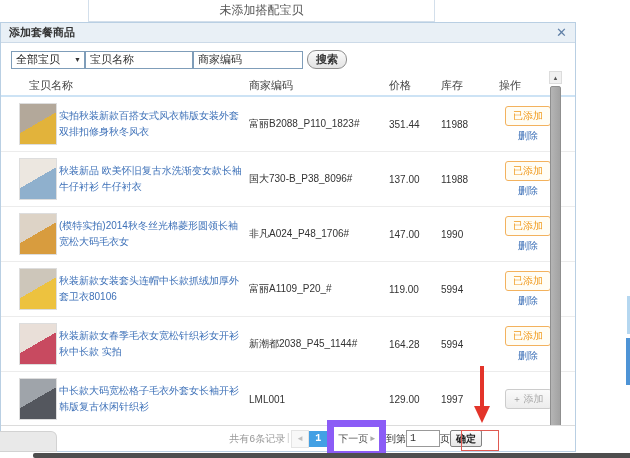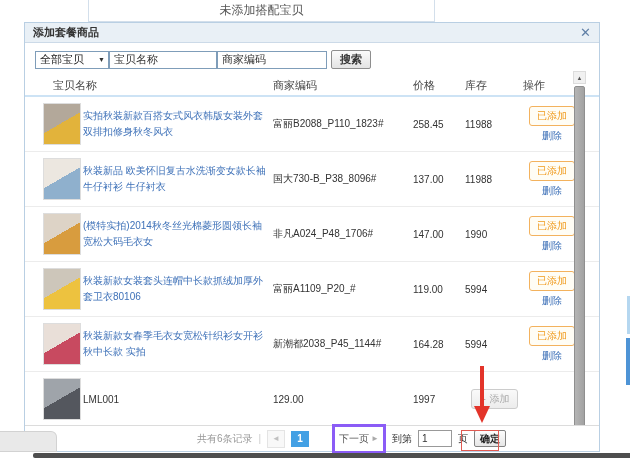--- a/index.html
+++ b/index.html
@@ -10,21 +10,21 @@
   }
   
   .top-tab{
     position:absolute;left:88px;top:-2px;width:347px;height:24px;
     background:#fff;border:1px solid #d3dfeb;box-sizing:border-box;
     display:flex;align-items:center;justify-content:center;
     font-size:12px;color:#555;
   }
   
   .dialog{
-    position:absolute;left:24px;top:22px;width:576px;height:430px;
+    position:absolute;left:0;top:22px;width:576px;height:430px;
     background:#fff;border:1px solid #b9cfe3;box-sizing:border-box;
   }
   .dlg-header{
     height:19px;background:#e9f0f6;border-bottom:1px solid #ccdae8;
     display:flex;align-items:center;padding:0 8px;position:relative;
   }
   .dlg-title{font-size:11px;font-weight:bold;color:#333;}
   .dlg-close{
     position:absolute;right:8px;top:1px;font-size:13px;font-weight:bold;
     color:#5f7fa6;cursor:pointer;line-height:17px;
@@ -38,21 +38,21 @@
   }
   .sel-caret{font-size:7px;color:#333;}
   .search-bar input{
     height:18px;border:1px solid #7f9db9;box-sizing:border-box;
     font-size:11px;color:#333;padding:0 4px;width:108px;outline:none;
     font-family:inherit;
   }
   .btn-search{
     height:19px;padding:0 8px;font-size:11px;font-weight:bold;color:#333;
     background:linear-gradient(#fbfbfb,#e3e3e3);border:1px solid #8e8e8e;
-    border-radius:2px;margin-left:4px;cursor:pointer;font-family:inherit;text-align:right;
+    border-radius:9px;margin-left:4px;cursor:pointer;font-family:inherit;text-align:right;
   }
   
   .grid-row{
     display:grid;grid-template-columns:40px 190px 140px 52px 58px 1fr;
     padding-left:18px;align-items:center;box-sizing:border-box;
   }
   .tbl-head{
     height:21px;border-bottom:2px solid #cde3f5;margin-top:1px;
     font-size:11px;color:#444;
   }
@@ -94,39 +94,40 @@
   }
   .sb-down{
     position:absolute;bottom:3px;left:0;right:0;height:12px;
     display:flex;align-items:center;justify-content:center;font-size:6px;color:#444;
     cursor:pointer;
   }
   
   .dlg-footer{
     position:absolute;left:0;right:0;bottom:0;height:25px;
     border-top:1px solid #dcdcdc;display:flex;align-items:center;
-    justify-content:flex-end;padding-right:93px;gap:6px;background:#fff;
+    justify-content:flex-end;padding-right:93px;background:#fff;
     font-size:10px;
+    font-family:Liberation Mono, monospace;
   }
   .ft-total{color:#999;}
   .ft-sep{color:#ccc;}
   .pg-prev{
     width:16px;height:16px;border:1px solid #e4e4e4;background:#f8f8f8;
     display:flex;align-items:center;justify-content:center;color:#c0c0c0;
     font-size:8px;cursor:pointer;
   }
   .pg-cur{
     min-width:16px;height:16px;background:#43a0e4;color:#fff;font-weight:bold;
     display:flex;align-items:center;justify-content:center;font-size:10px;
     cursor:pointer;padding:0 1px;
   }
   .pg-next{
-    height:16px;border:3px solid #8b5cf6;background:#fff;color:#555;
+    height:16px;border:7px solid #8b5cf6;background:#fff;color:#555;
     display:flex;align-items:center;justify-content:center;gap:2px;
-    padding:4px 4px;font-size:10px;cursor:pointer;margin-left:17px;
+    padding:4px 4px;font-size:10px;cursor:pointer;
   }
   .pg-next .chev{color:#aaa;font-size:8px;}
   .ft-goto{color:#333;}
   .goto-input{
     width:26px;height:15px;border:1px solid #999;font-size:10px;color:#333;
     padding:0 3px;outline:none;font-family:inherit;
   }
   .btn-confirm{
     height:17px;padding:0 5px;font-size:10px;font-weight:bold;color:#222;
     background:linear-gradient(#fdfdfd,#e6e6e6);border:1px solid #828282;
@@ -185,21 +186,21 @@
     <span>价格</span>
     <span>库存</span>
     <span>操作</span>
   </div>
 
   <div class="rows" id="rows">
   <div class="grid-row p-row">
     <div class="thumb" style="background: linear-gradient(150deg, rgb(179, 168, 154) 0px, rgb(179, 168, 154) 48%, rgb(226, 179, 59) 48%, rgb(226, 179, 59) 100%);"></div>
     <div class="p-name">实拍秋装新款百搭女式风衣韩版女装外套双排扣修身秋冬风衣</div>
     <div class="p-code">富丽B2088_P110_1823#</div>
-    <div class="p-price">258.45</div>
+    <div class="p-price">351.44</div>
     <div class="p-stock">11988</div>
     <div class="p-action">
       <button class="btn-added">已添加</button>
       <span class="lnk-del">删除</span>
 
     </div>
   </div>
 
   <div class="grid-row p-row">
     <div class="thumb" style="background: linear-gradient(150deg, rgb(236, 231, 224) 0px, rgb(236, 231, 224) 48%, rgb(143, 176, 205) 48%, rgb(143, 176, 205) 100%);"></div>
@@ -248,20 +249,21 @@
     <div class="p-stock">5994</div>
     <div class="p-action">
       <button class="btn-added">已添加</button>
       <span class="lnk-del">删除</span>
 
     </div>
   </div>
 
   <div class="grid-row p-row">
     <div class="thumb" style="background: linear-gradient(150deg, rgb(159, 164, 170) 0px, rgb(159, 164, 170) 48%, rgb(84, 87, 94) 48%, rgb(84, 87, 94) 100%);"></div>
+    <div class="p-name">中长款大码宽松格子毛衣外套女长袖开衫韩版复古休闲针织衫</div>
     <div class="p-code">LML001</div>
     <div class="p-price">129.00</div>
     <div class="p-stock">1997</div>
     <div class="p-action">
 
       <button class="btn-add">
         <span class="plus-ico">＋</span>
         <span>添加</span>
       </button>
     </div>

